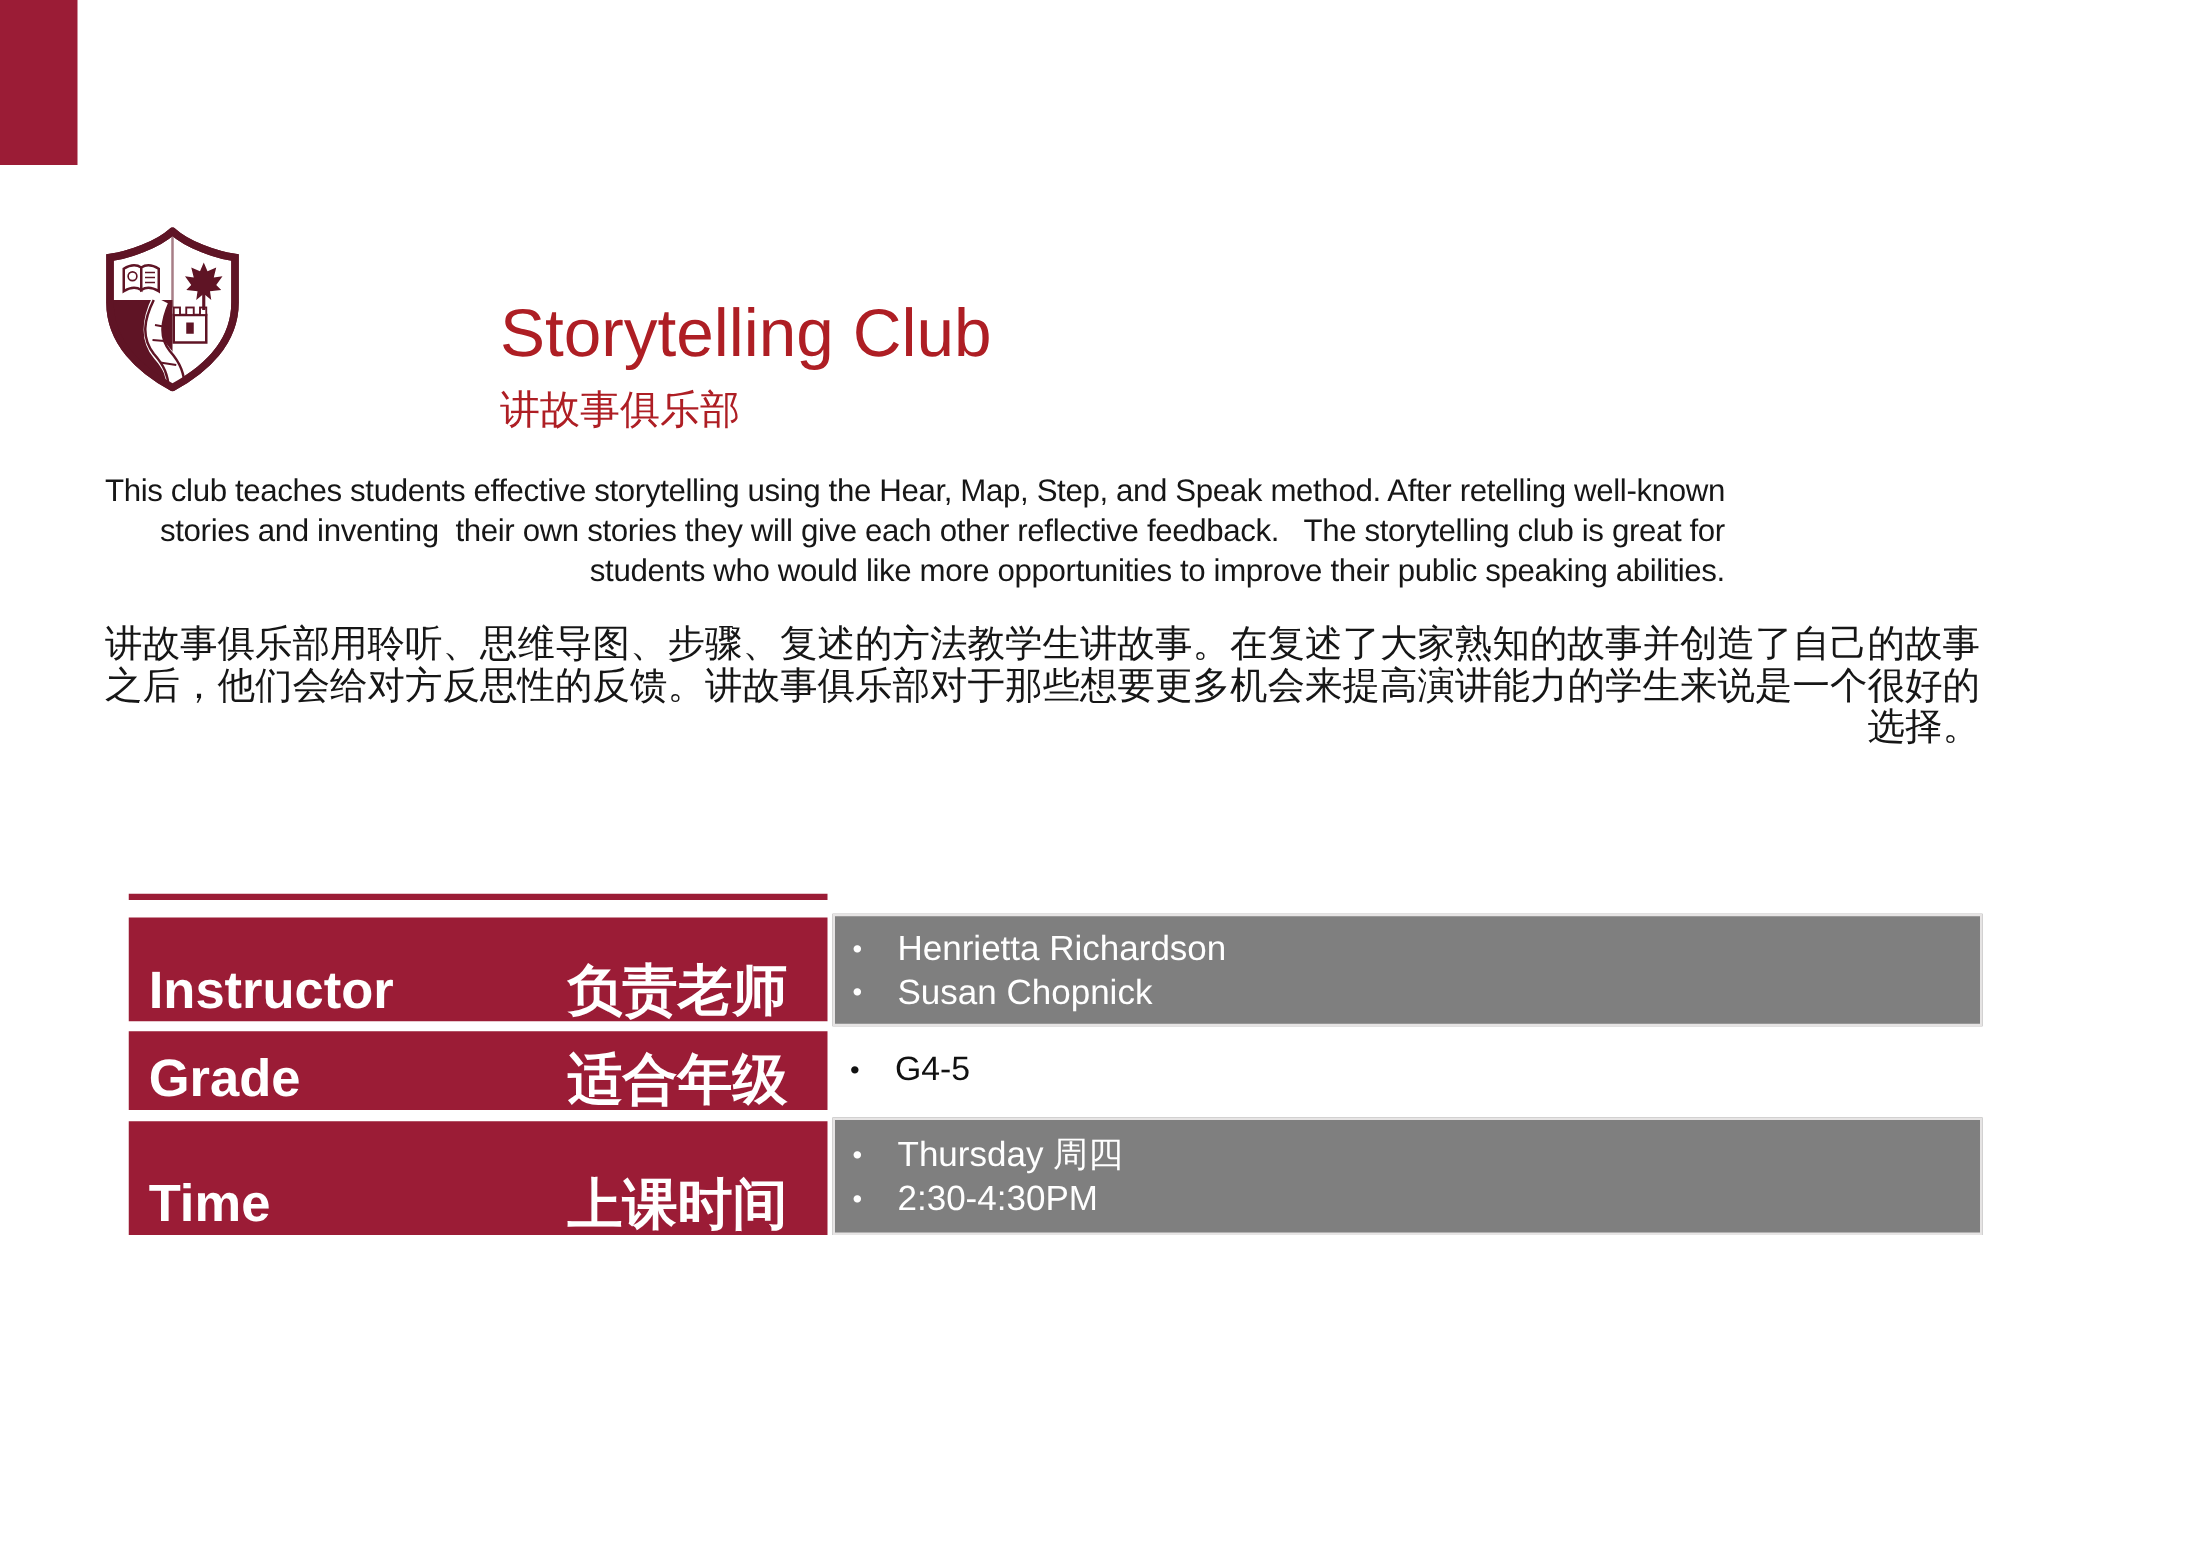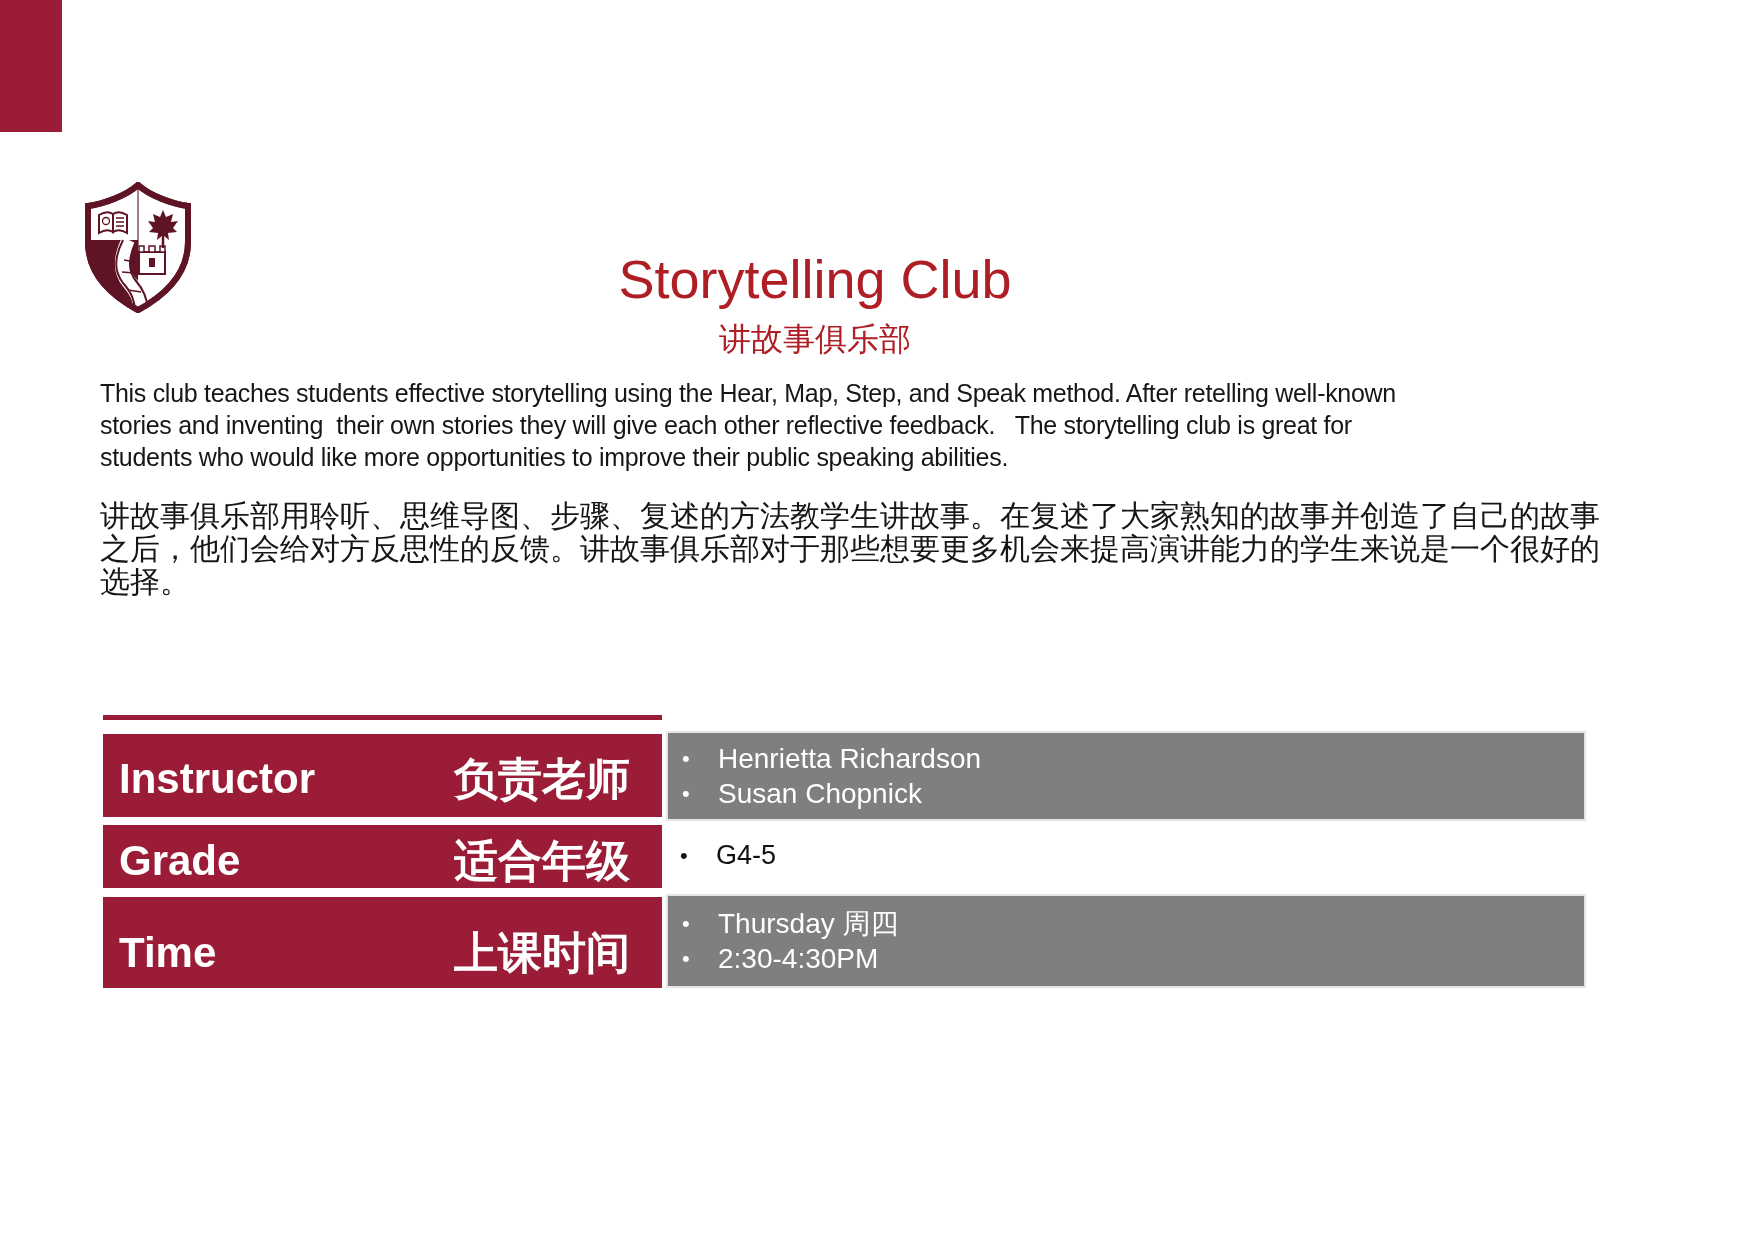--- a/index.html
+++ b/index.html
@@ -5,32 +5,32 @@
   html,body{margin:0;padding:0;background:#fff;}
   .page{
     position:relative;width:1755px;height:1240px;background:#fff;overflow:hidden;
     font-family:"Liberation Sans","DejaVu Sans",sans-serif;
   }
   .corner-block{
     position:absolute;left:0;top:0;width:62px;height:132px;
     background:var(--crimson);
   }
   .logo{position:absolute;left:83px;top:182px;width:110px;height:131px;}
-  .titles{position:absolute;left:400px;top:248px;width:830px;text-align:center;color:var(--title-red);}
+  .titles{position:absolute;left:400px;top:236px;width:830px;text-align:left;color:var(--title-red);}
   .title-en{font-size:54px;line-height:62px;letter-spacing:0;}
   .title-zh{font-size:32px;line-height:58px;}
-  .desc{position:absolute;left:100px;color:var(--text);}
+  .desc{position:absolute;left:84px;color:var(--text);text-align:right;}
   .desc-en{top:377px;font-size:25px;line-height:32px;letter-spacing:-0.3px;}
   .desc-zh{top:499px;font-size:30px;line-height:33px;}
   .desc .line{white-space:pre;}
   .tbl-accent{position:absolute;left:103px;top:715px;width:559px;height:5px;background:var(--crimson);}
   .lcell{
     position:absolute;left:103px;width:559px;box-sizing:border-box;
     background:var(--crimson);color:#fff;font-weight:bold;
-    display:flex;justify-content:space-between;align-items:center;
+    display:flex;justify-content:space-between;align-items:flex-end;
     padding:6px 32px 0 16px;
   }
   .lcell .en{font-size:42px;line-height:1.18;}
   .lcell .zh{font-size:44px;line-height:1.12;font-weight:bold;}
   .lr1{top:734px;height:83px;}
   .lr2{top:825px;height:63px;padding-top:8px;}
   .lr3{top:897px;height:91px;padding-top:20px;}
   .rcell{position:absolute;left:666px;width:920px;box-sizing:border-box;}
   .rcell.gray{background:var(--gray);border:2px solid var(--cell-border);color:#fff;}
   .rcell.plain{background:#fff;color:#111;}

